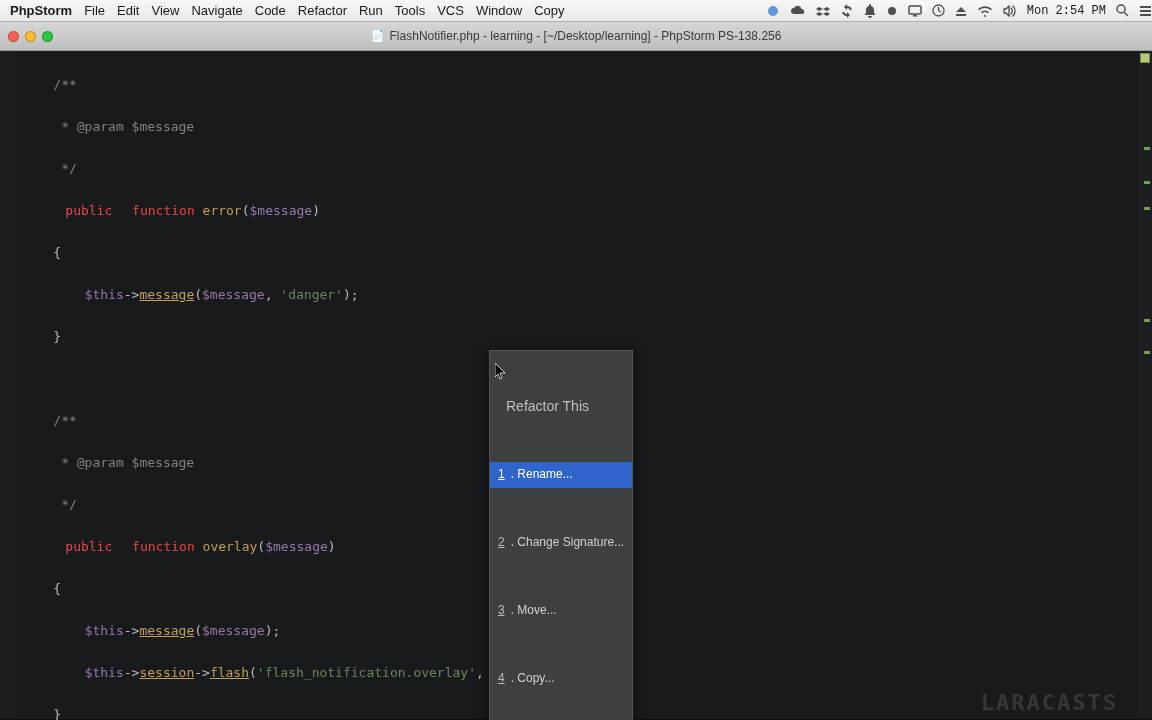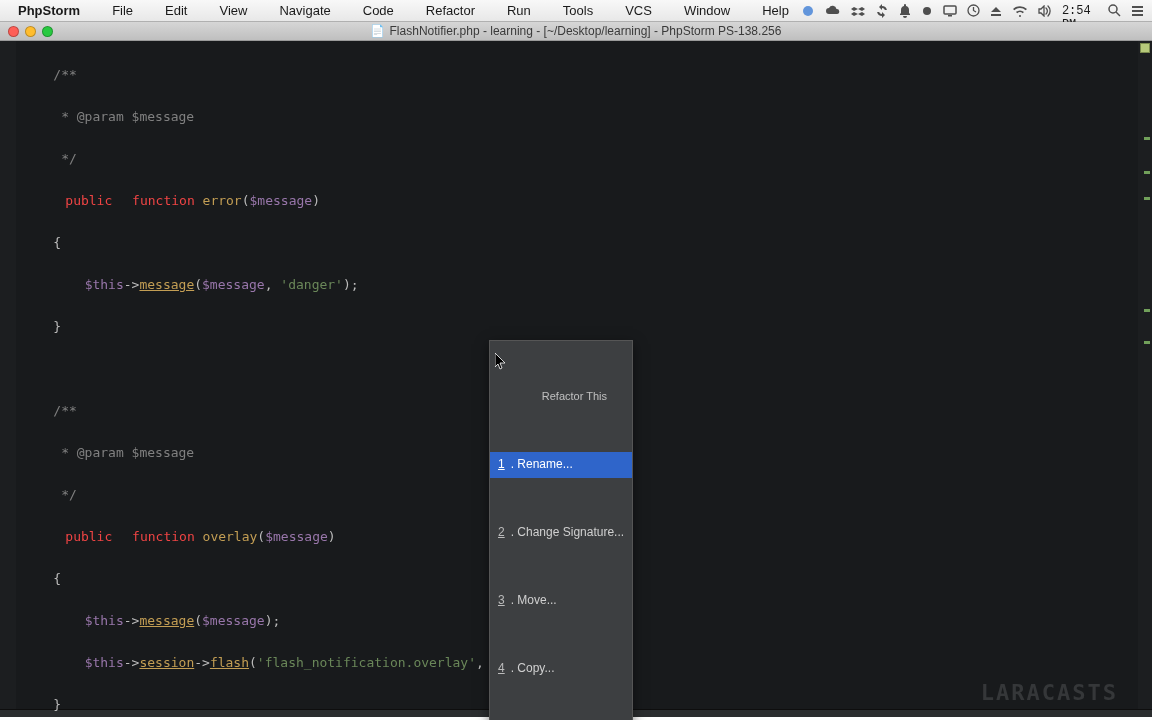--- a/index.html
+++ b/index.html
@@ -7,34 +7,34 @@
 
 
 .mac-menubar {
   height: 22px;
   background: linear-gradient(#f8f8f8, #e8e8e8);
   border-bottom: 1px solid #b0b0b0;
   display: flex;
   align-items: center;
   font-size: 13px;
   color: #1a1a1a;
-  padding: 0 8px;
+  padding: 0 0;
   position: relative;
 }
 .mac-menubar .apple { font-size: 14px; margin-right: 10px; }
 .mac-menubar .app-name { font-weight: bold; margin-right: 12px; }
-.mac-menubar .menu { margin-right: 12px; margin-left: 20px; }
+.mac-menubar .menu { margin-right: 12px; }
 .mac-menubar .right { margin-left: auto; display: flex; align-items: center; gap: 10px; font-family: Liberation Mono, monospace; }
 .mac-menubar .right .icon { font-size: 12px; opacity: 0.85; display:inline-flex; align-items:center; }
 .mac-menubar .right svg { display:block; }
 .mac-menubar .clock { font-size: 12px; }
 
 
 .titlebar {
-  height: 19px;
+  height: 29px;
   background: linear-gradient(#d6d6d6, #bfbfbf);
   border-bottom: 1px solid #9a9a9a;
   display: flex;
   align-items: center;
   font-size: 12px;
   color: #3a3a3a;
   padding: 0 8px;
   position: relative;
 }
 .traffic { display:flex; gap:6px; align-items:center; }
@@ -71,21 +71,21 @@
   left:473px; top:299px;
   width:144px;
   background:#3d3f41;
   border:1px solid #555;
   box-shadow: 0 4px 12px rgba(0,0,0,.5);
   font-family:"Lucida Grande","Helvetica Neue",sans-serif;
   font-size:12px;
   color:#d0d0d0;
   z-index:50;
 }
-.refactor-menu .header { padding:3px 25px; text-align:right; font-size:11px; color:#c0c0c0; }
+.refactor-menu .header { padding:3px 16px; text-align:left; font-size:14px; color:#c0c0c0; }
 .refactor-menu .item { padding:2px 8px 3px 8px; display:flex; }
 .refactor-menu .item.selected { background:#2f65ca; color:#fff; }
 .refactor-menu .num { color:#bbb; margin-right:6px; text-decoration:underline; }
 .refactor-menu .item.selected .num { color:#fff; }
 
 .cursor-img {
   position:absolute; left:479px; top:312px;
   width:12px; height:18px;
   z-index:60; pointer-events:none;
 }
@@ -109,21 +109,21 @@
   <span class="menu">File</span>
   <span class="menu">Edit</span>
   <span class="menu">View</span>
   <span class="menu">Navigate</span>
   <span class="menu">Code</span>
   <span class="menu">Refactor</span>
   <span class="menu">Run</span>
   <span class="menu">Tools</span>
   <span class="menu">VCS</span>
   <span class="menu">Window</span>
-  <span class="menu">Help</span>
+  <span class="menu">Copy</span>
   <div class="right">
     <span class="icon">
         <svg width="14" height="14" viewBox="0 0 14 14">
           <circle cx="7" cy="7" r="5" fill="#4a86d8"></circle>
         </svg>
       </span>
     <span class="icon">
         <svg width="16" height="12" viewBox="0 0 16 12">
           <path d="M4 9a3 3 0 010-6 4 4 0 017.5 1A2.5 2.5 0 1112 9H4z" fill="#333"></path>
         </svg>

